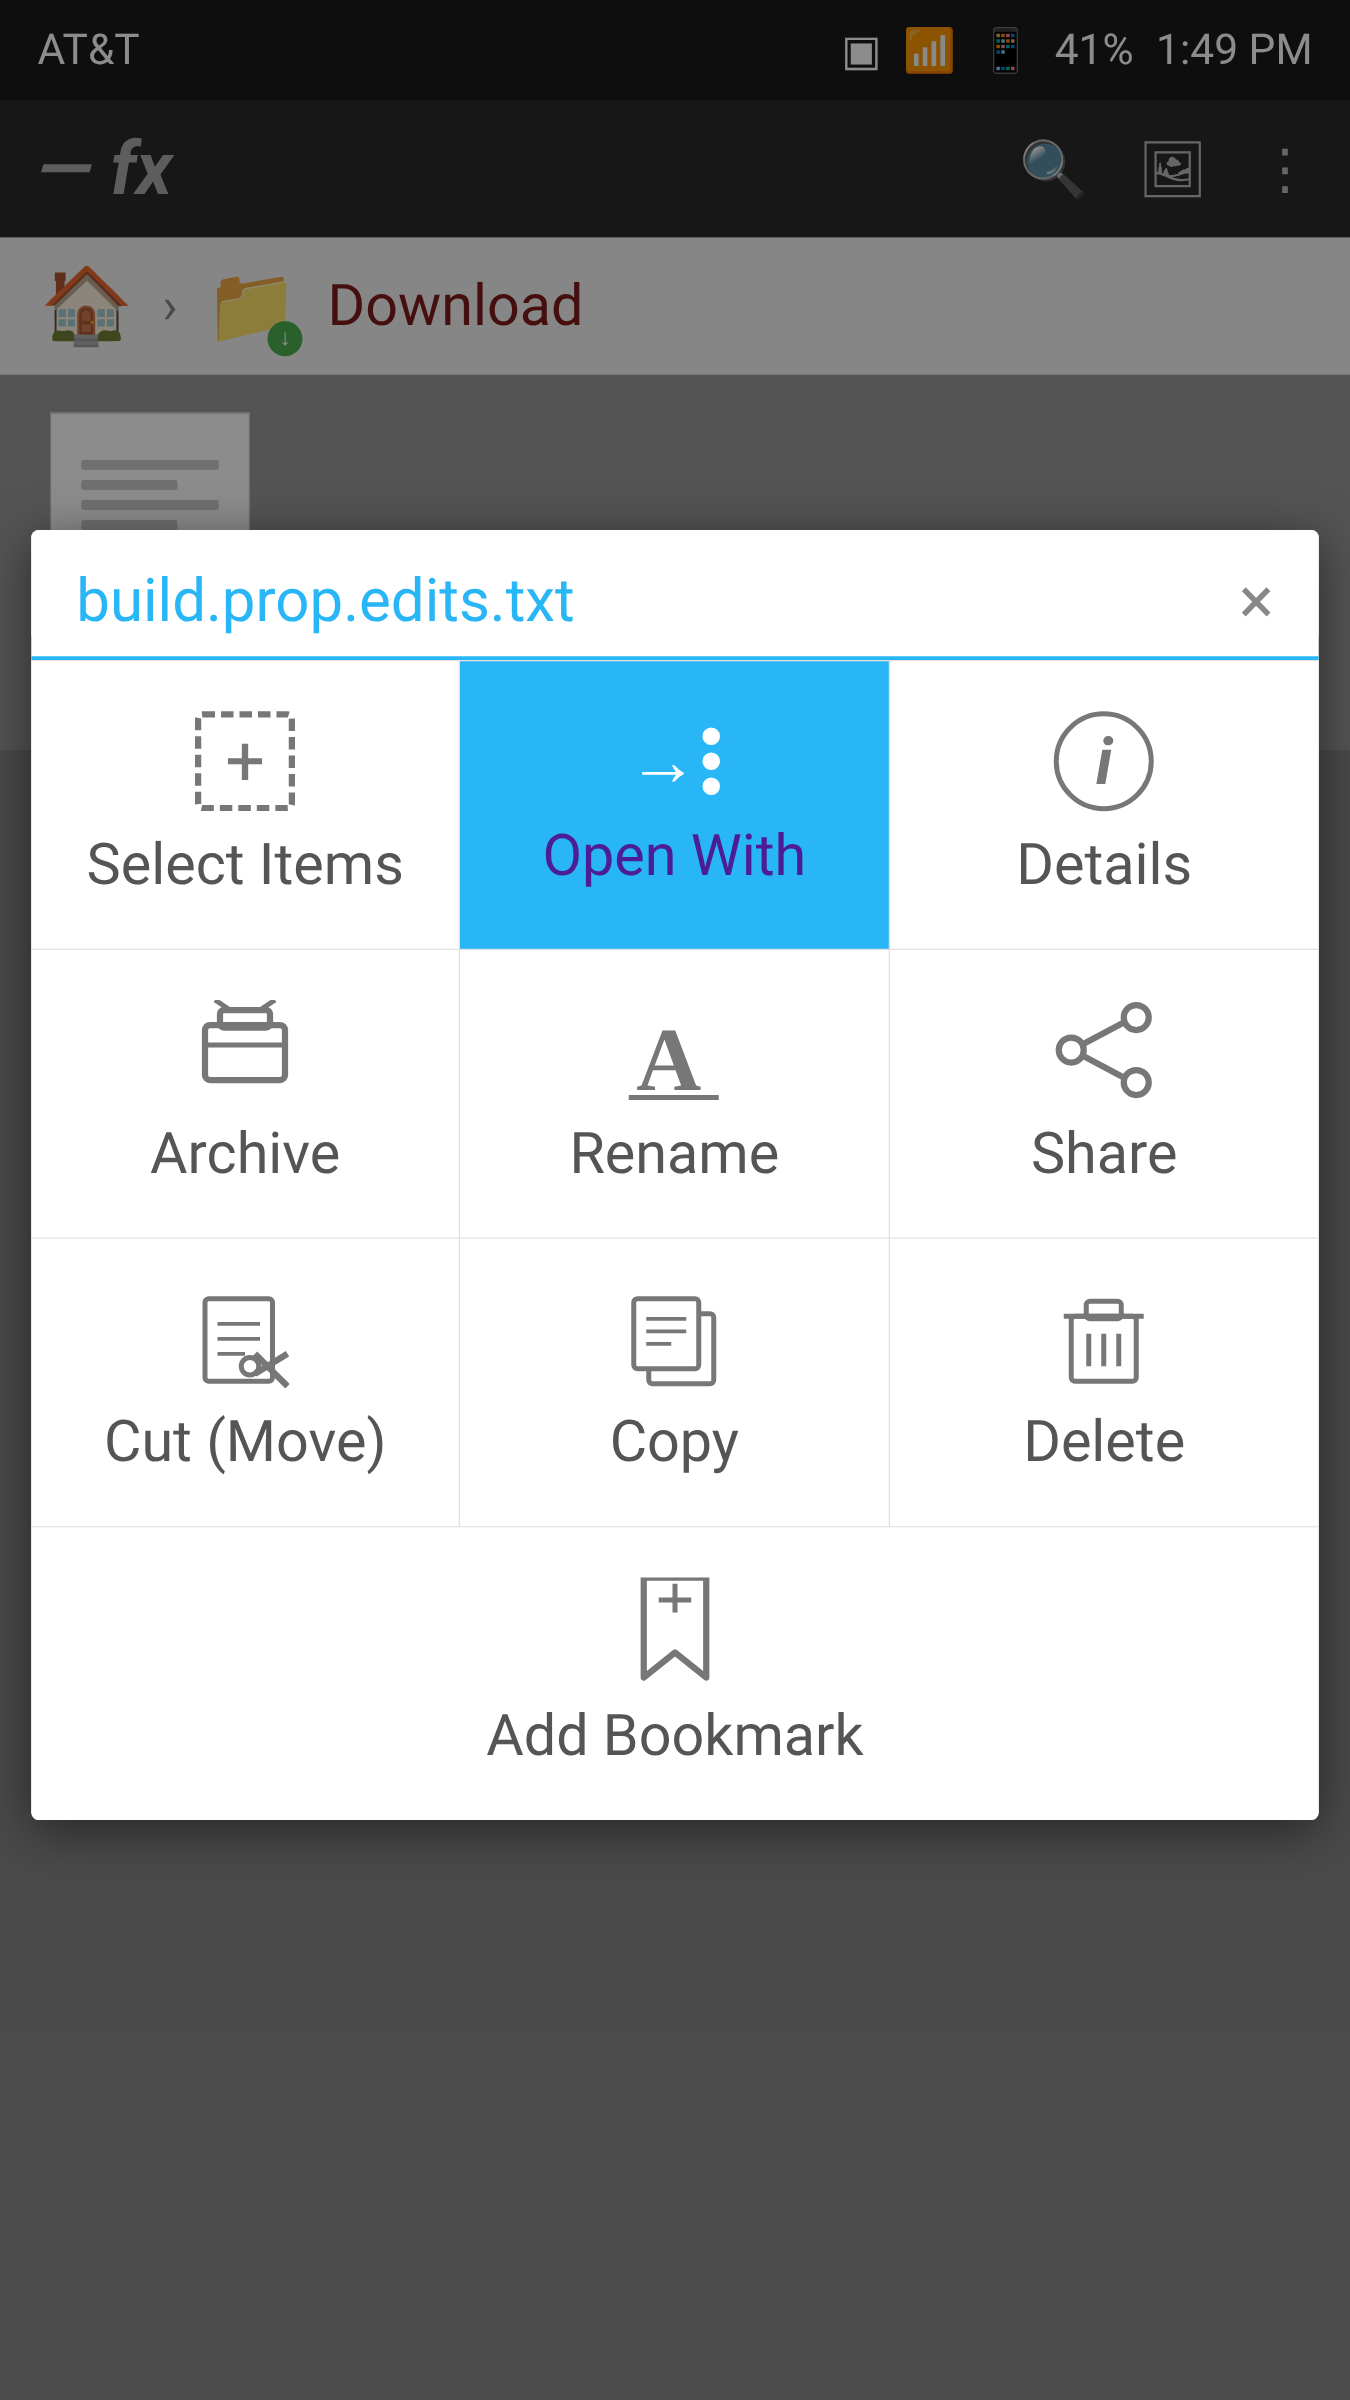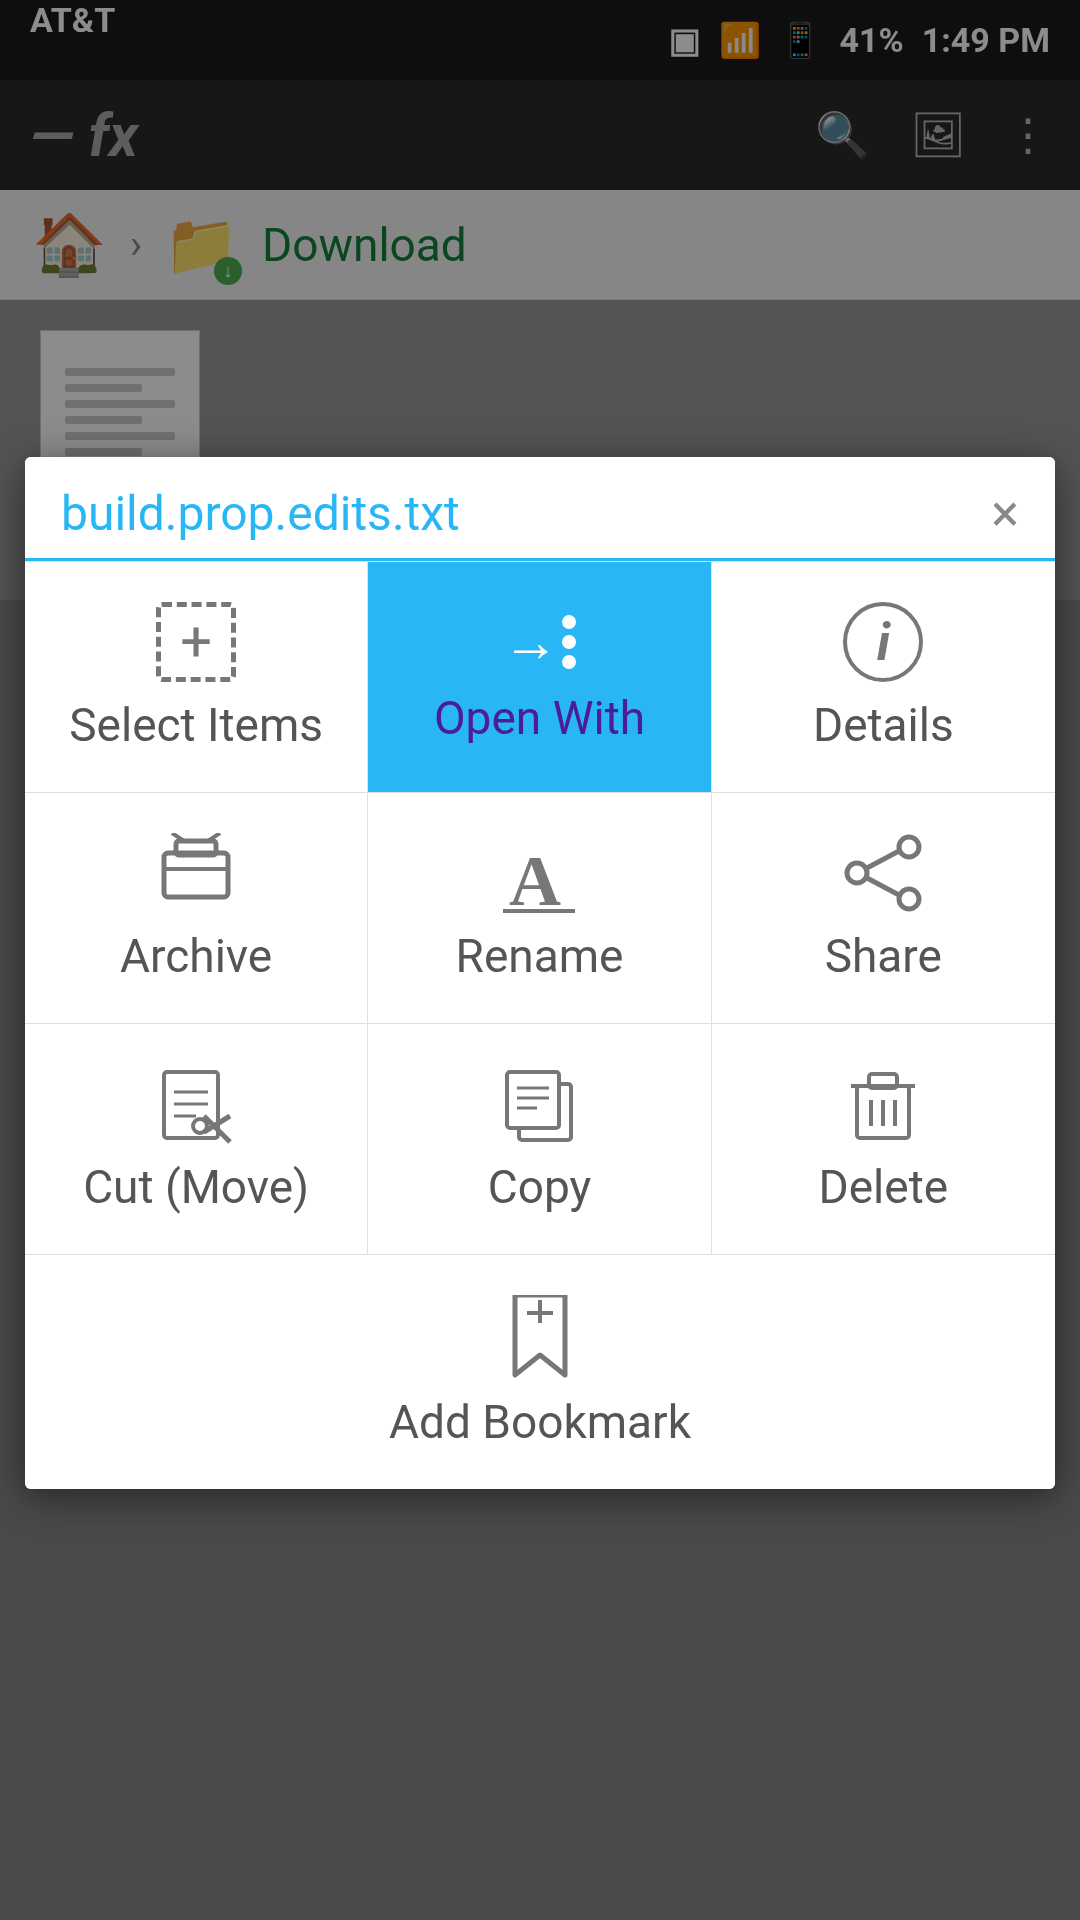--- a/index.html
+++ b/index.html
@@ -12,25 +12,26 @@
       position: relative;
       overflow: hidden;
     }
 
     
     .status-bar {
       width: 100%;
       height: 80px;
       background: #1a1a1a;
       display: flex;
+      align-items: center;
       justify-content: space-between;
       padding: 0 30px;
       color: white;
       font-size: 36px;
-      font-weight: 700;
+      font-weight: 400;
     }
     .status-left { font-size: 34px; }
     .status-right {
       display: flex;
       align-items: center;
       gap: 18px;
       font-size: 34px;
     }
 
     
@@ -110,21 +111,21 @@
       background: #4caf50;
       border-radius: 50%;
       display: flex;
       align-items: center;
       justify-content: center;
       color: white;
       font-size: 18px;
     }
     .breadcrumb-text {
       font-size: 46px;
-      color: #15803d;
+      color: #7f1d1d;
     }
 
     
     .file-area {
       width: 100%;
       background: #999;
       padding: 30px;
       min-height: 300px;
     }
     .file-item {
@@ -167,21 +168,21 @@
       left: 0;
       width: 100%;
       height: 100%;
       background: rgba(0,0,0,0.45);
       z-index: 10;
     }
 
     
     .dialog {
       position: absolute;
-      top: 457px;
+      top: 424px;
       left: 25px;
       width: 1030px;
       background: white;
       border-radius: 6px;
       overflow: hidden;
       z-index: 20;
       box-shadow: 0 8px 40px rgba(0,0,0,0.5);
     }
 
     .dialog-header {

